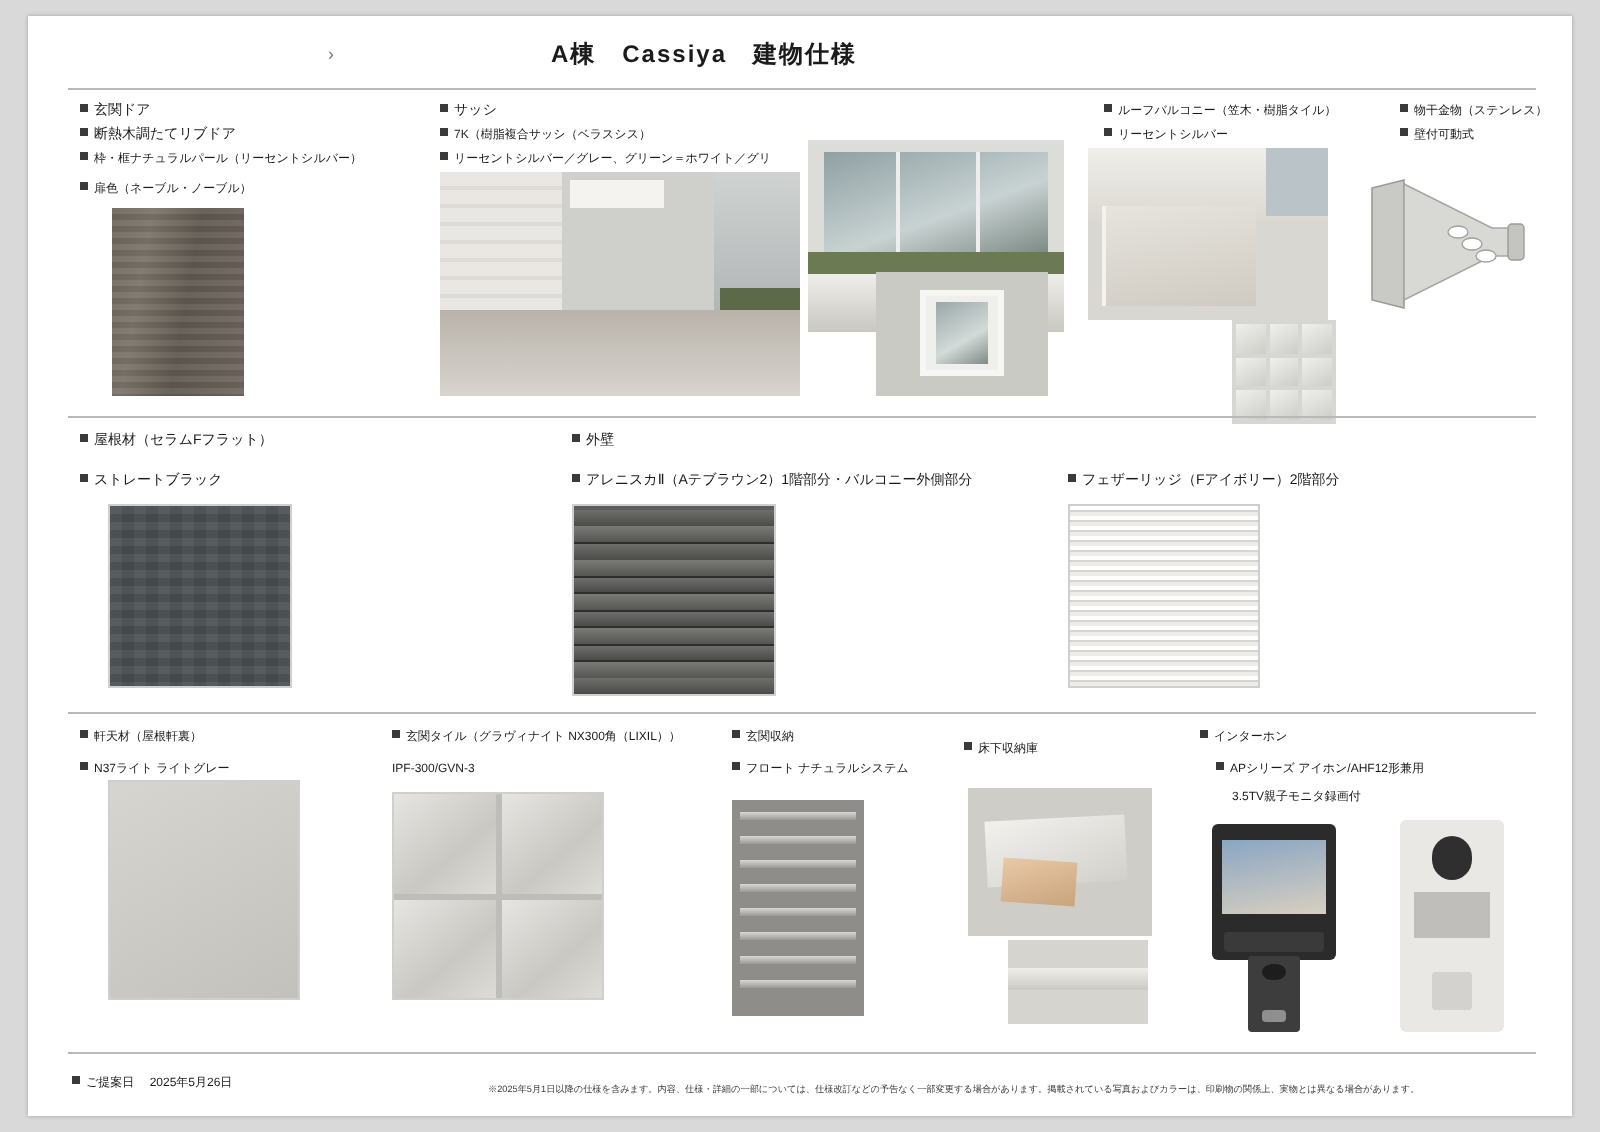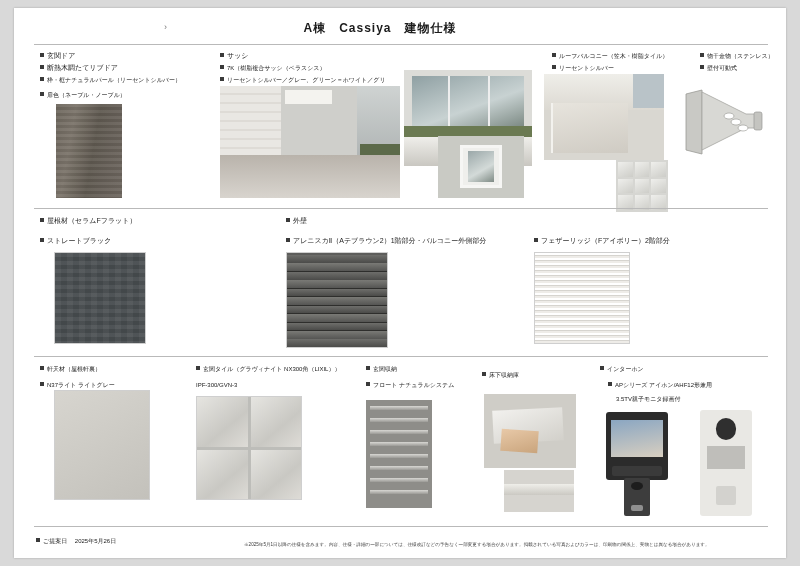--- a/index.html
+++ b/index.html
@@ -21,21 +21,20 @@
     height: 550px;
     background: #ffffff;
     box-shadow: 0 0 2px rgba(0,0,0,0.25);
   }
   
   .header {
     position: absolute;
     left: 0; top: 10px;
     width: 676px;
     text-align: center;
-    margin-left: 28px;
   }
   .header-title {
     font-size: 12px;
     font-weight: bold;
     color: #1b1b1b;
     letter-spacing: 1px;
   }
   .header-arrow {
     position: absolute;
     left: 150px;

